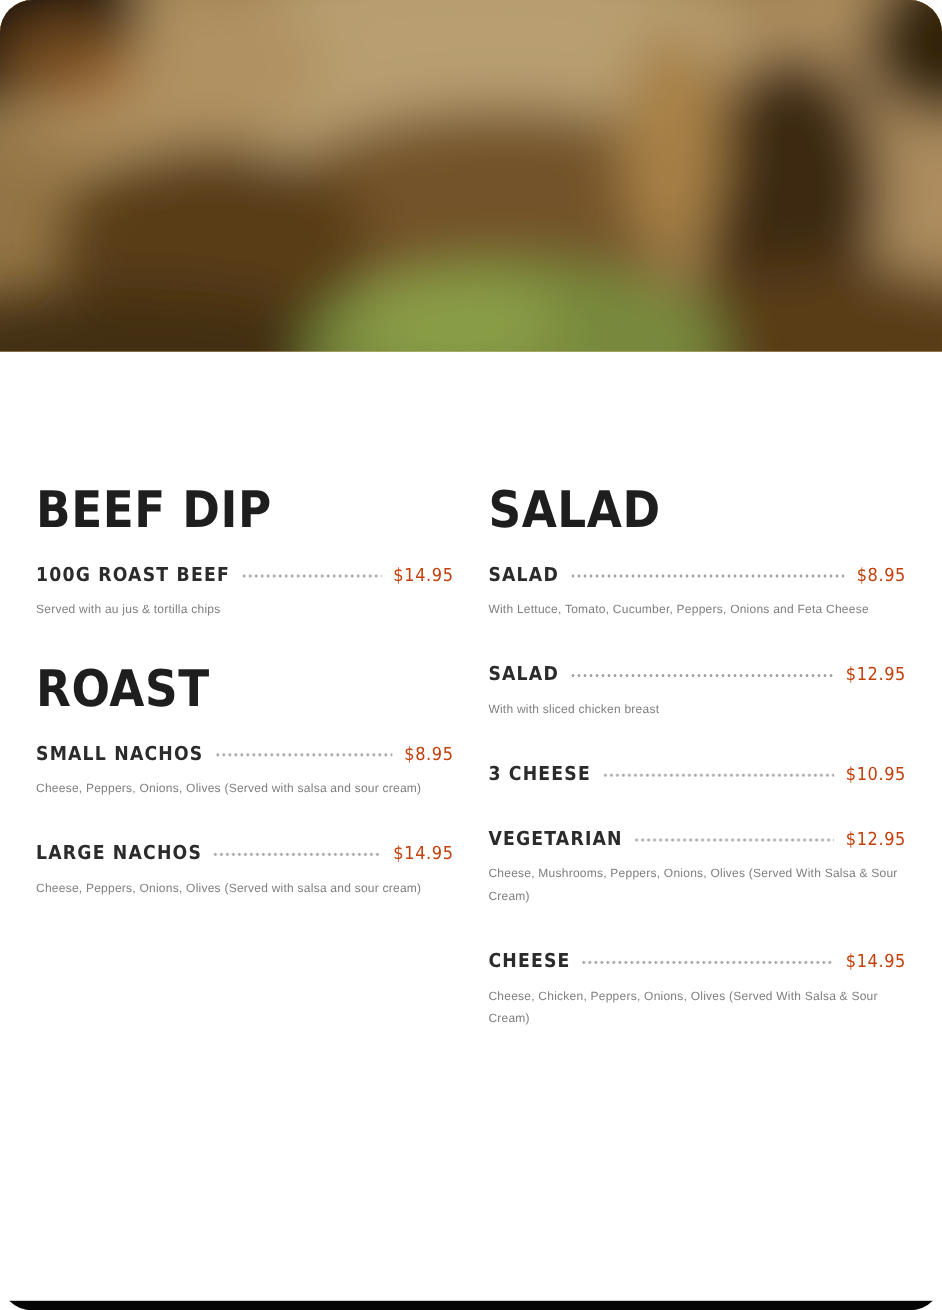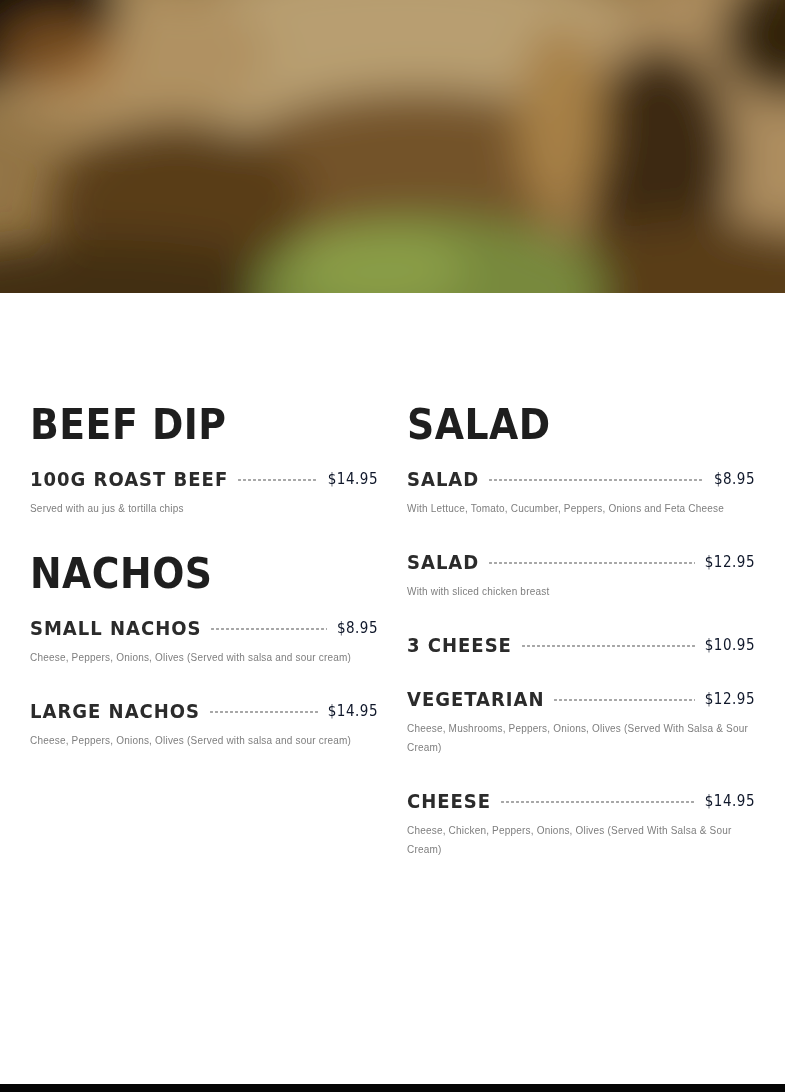--- a/index.html
+++ b/index.html
@@ -6,20 +6,21 @@
   html, body { background: #ffffff; }
   body { font-family: "Liberation Sans", sans-serif; }
 
   .page {
     position: relative;
     width: 785px;
     height: 1092px;
     margin: 0 auto;
     background: #ffffff;
     overflow: hidden;
+    border-radius: 27px;
   }
 
   
   .hero {
     position: relative;
     width: 785px;
     height: 293px;
     overflow: hidden;
     background: #b08c54;
   }
@@ -51,42 +52,42 @@
 
   .item-row {
     display: flex;
     align-items: center;
     width: 100%;
   }
   .item-name {
     font-family: "DejaVu Sans", "Liberation Sans", sans-serif;
     font-stretch: condensed;
     font-weight: 700;
-    font-size: 20px;
+    font-size: 16px;
     letter-spacing: 1px;
     color: #2b2b2b;
     white-space: nowrap;
     line-height: 20px;
   }
   .leader {
     flex: 1;
     height: 4px;
     margin: 2px 10px 0 9px;
     background-image: radial-gradient(circle, #a6a6a6 1.1px, transparent 1.45px);
     background-size: 5px 4px;
     background-repeat: repeat-x;
     background-position: left center;
   }
   .item-price {
     font-family: "DejaVu Sans", "Liberation Sans", sans-serif;
     font-stretch: condensed;
     font-weight: 400;
     font-size: 15px;
     letter-spacing: 0.5px;
-    color: #0f172a;
+    color: #c2410c;
     white-space: nowrap;
     line-height: 20px;
   }
   .item-desc {
     margin-top: 10px;
     font-size: 10px;
     line-height: 19px;
     color: #7e7e7e;
     letter-spacing: 0.2px;
     max-width: 348px;
@@ -141,21 +142,21 @@
 
       <div class="item">
         <div class="item-row">
           <span class="item-name">100G ROAST BEEF</span>
           <span class="leader"></span>
           <span class="item-price">$14.95</span>
         </div>
         <p class="item-desc">Served with au jus &amp; tortilla chips</p>
       </div>
 
-      <h2 class="section-title">NACHOS</h2>
+      <h2 class="section-title">ROAST</h2>
 
       <div class="item">
         <div class="item-row">
           <span class="item-name">SMALL NACHOS</span>
           <span class="leader"></span>
           <span class="item-price">$8.95</span>
         </div>
         <p class="item-desc">Cheese, Peppers, Onions, Olives (Served with salsa and sour cream)</p>
       </div>
 

